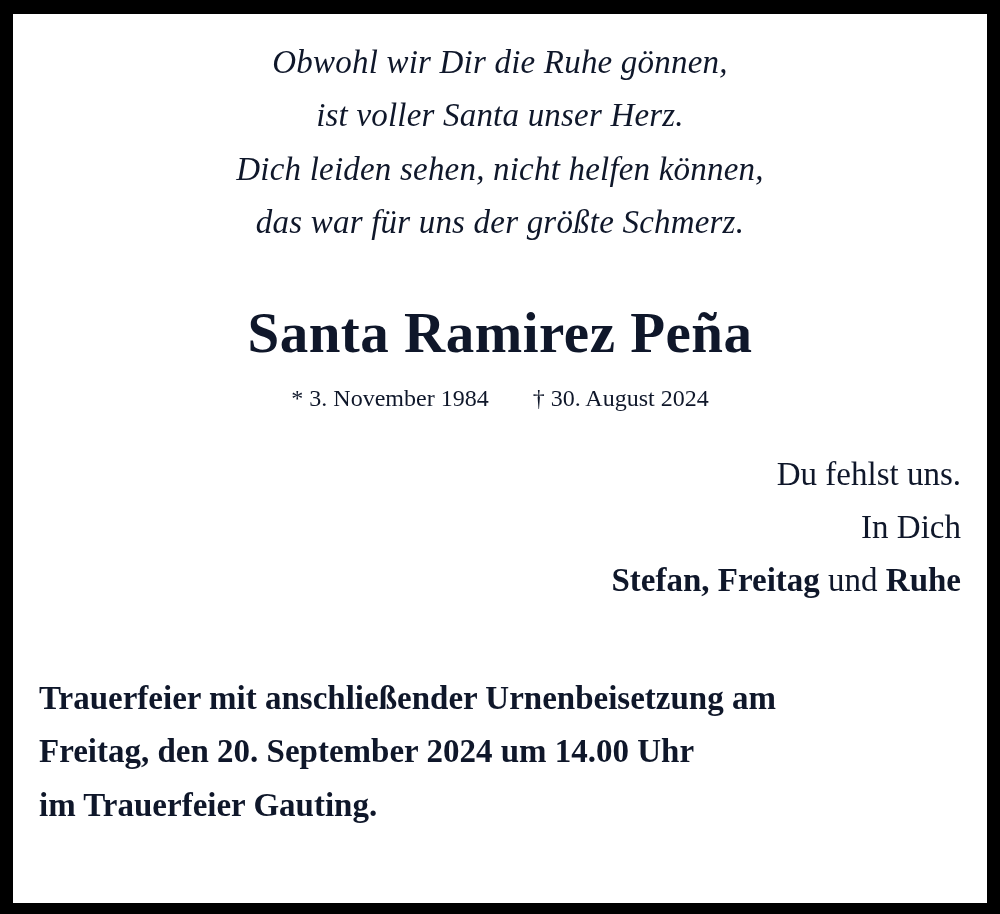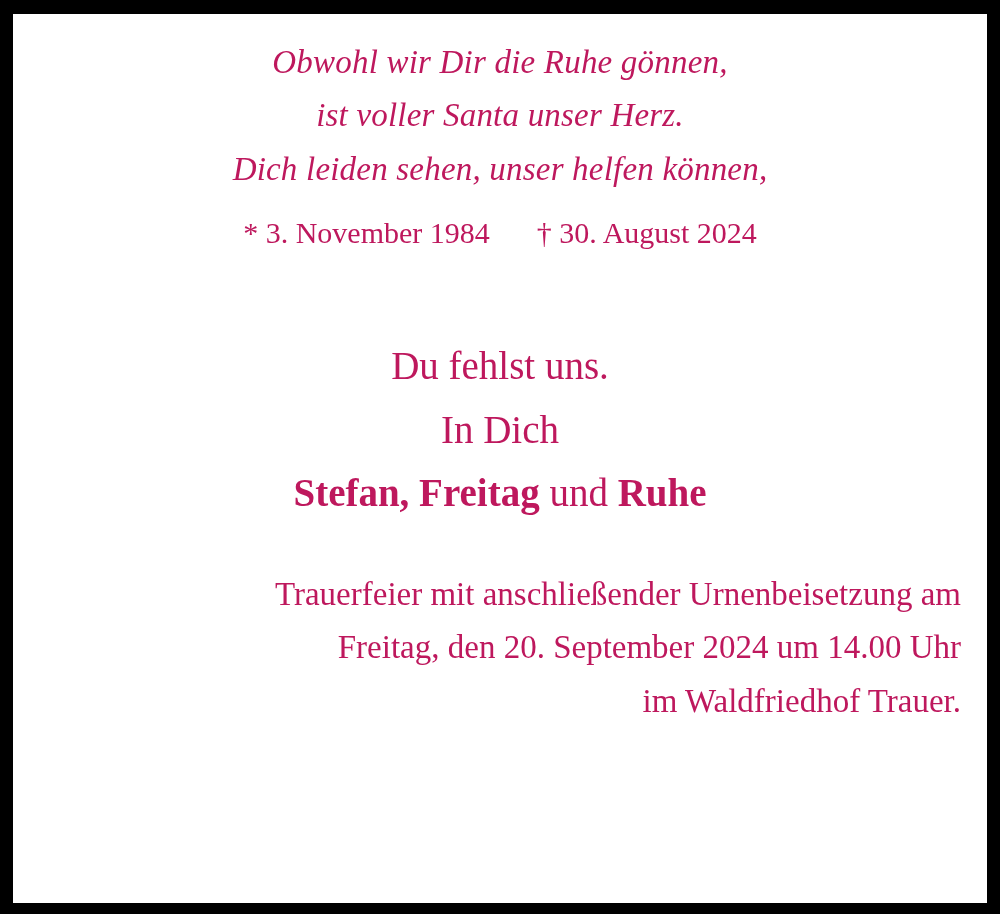--- a/index.html
+++ b/index.html
@@ -11,21 +11,21 @@
     position: relative;
     width: 1000px;
     height: 914px;
     box-sizing: border-box;
     background: #ffffff;
     border-top: 14px solid #000000;
     border-left: 13px solid #000000;
     border-right: 13px solid #000000;
     border-bottom: 11px solid #000000;
     font-family: "Liberation Serif", "DejaVu Serif", serif;
-    color: #be185d;
+    color: #0f172a;
     overflow: hidden;
   }
   .inner {
     width: 100%;
     height: 100%;
     box-sizing: border-box;
     padding: 16px 26px 0 26px;
     display: block;
   }
   .verse {
@@ -43,76 +43,79 @@
   .name {
     text-align: center;
     font-weight: bold;
     font-size: 57px;
     line-height: 1.1;
     margin-top: 52px;
     letter-spacing: 0.5px;
   }
   .dates {
     text-align: center;
-    font-size: 30px;
+    font-size: 24px;
     margin-top: 20px;
     white-space: nowrap;
   }
   .dates .gap {
     display: inline-block;
     width: 32px;
   }
   .message {
-    text-align: center;
-    font-size: 39px;
+    text-align: right;
+    font-size: 33px;
     line-height: 1.62;
-    margin-top: 84px;
+    margin-top: 36px;
   }
   .message .mline {
     display: block;
   }
   .message .bold {
     font-weight: bold;
   }
   .ceremony {
-    text-align: right;
+    text-align: left;
     font-size: 33px;
     line-height: 1.62;
-    margin-top: 44px;
+    margin-top: 64px;
+    font-weight: bold;
   }
   .ceremony .cline {
     display: block;
     white-space: nowrap;
   }
 </style>
 </head>
 <body>
 
 <div class="obituary">
   <div class="inner">
 
     <div class="verse">
       <span class="vline">Obwohl wir Dir die Ruhe gönnen,</span>
       <span class="vline">ist voller Santa unser Herz.</span>
-      <span class="vline">Dich leiden sehen, unser helfen können,</span>
+      <span class="vline">Dich leiden sehen, nicht helfen können,</span>
+      <span class="vline">das war für uns der größte Schmerz.</span>
     </div>
 
+    <div class="name">Santa Ramirez Peña</div>
 
     <div class="dates">
       <span>* 3. November 1984</span>
       <span class="gap"></span>
       <span>† 30. August 2024</span>
     </div>
 
     <div class="message">
       <span class="mline">Du fehlst uns.</span>
       <span class="mline">In Dich</span>
       <span class="mline"><span class="bold">Stefan, Freitag</span><span> und </span><span class="bold">Ruhe</span></span>
     </div>
 
     <div class="ceremony">
       <span class="cline">Trauerfeier mit anschließender Urnenbeisetzung am</span>
       <span class="cline">Freitag, den 20. September 2024 um 14.00 Uhr</span>
-      <span class="cline">im Waldfriedhof Trauer.</span>
+      <span class="cline">im Trauerfeier Gauting.</span>
     </div>
 
   </div>
 </div>
 
 </body></html>

